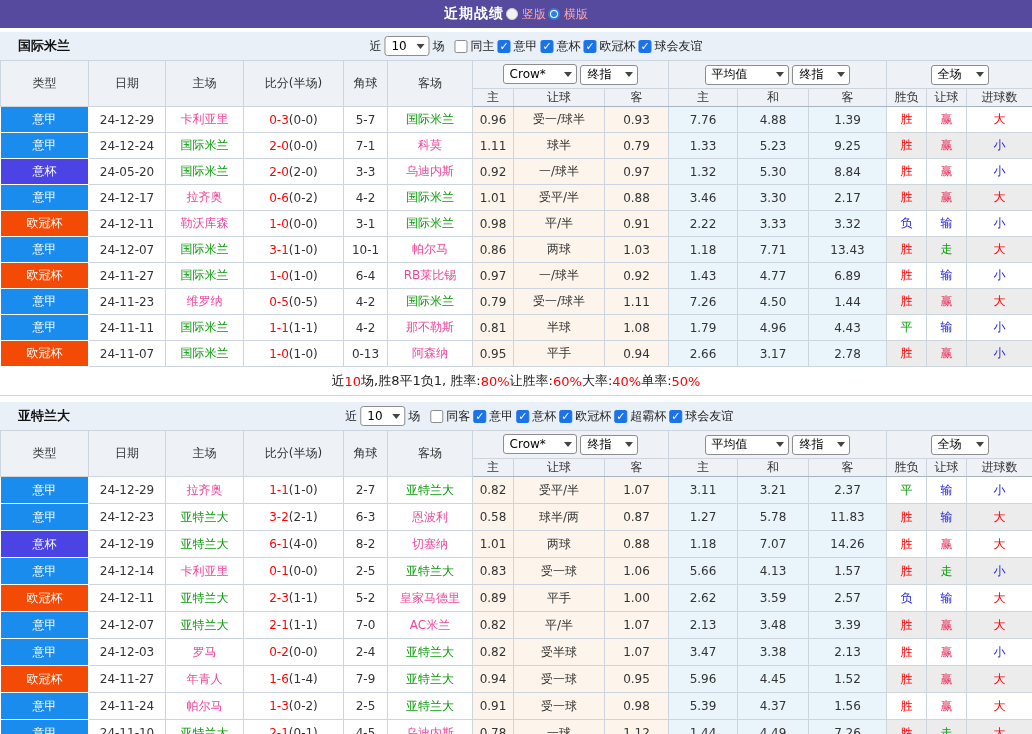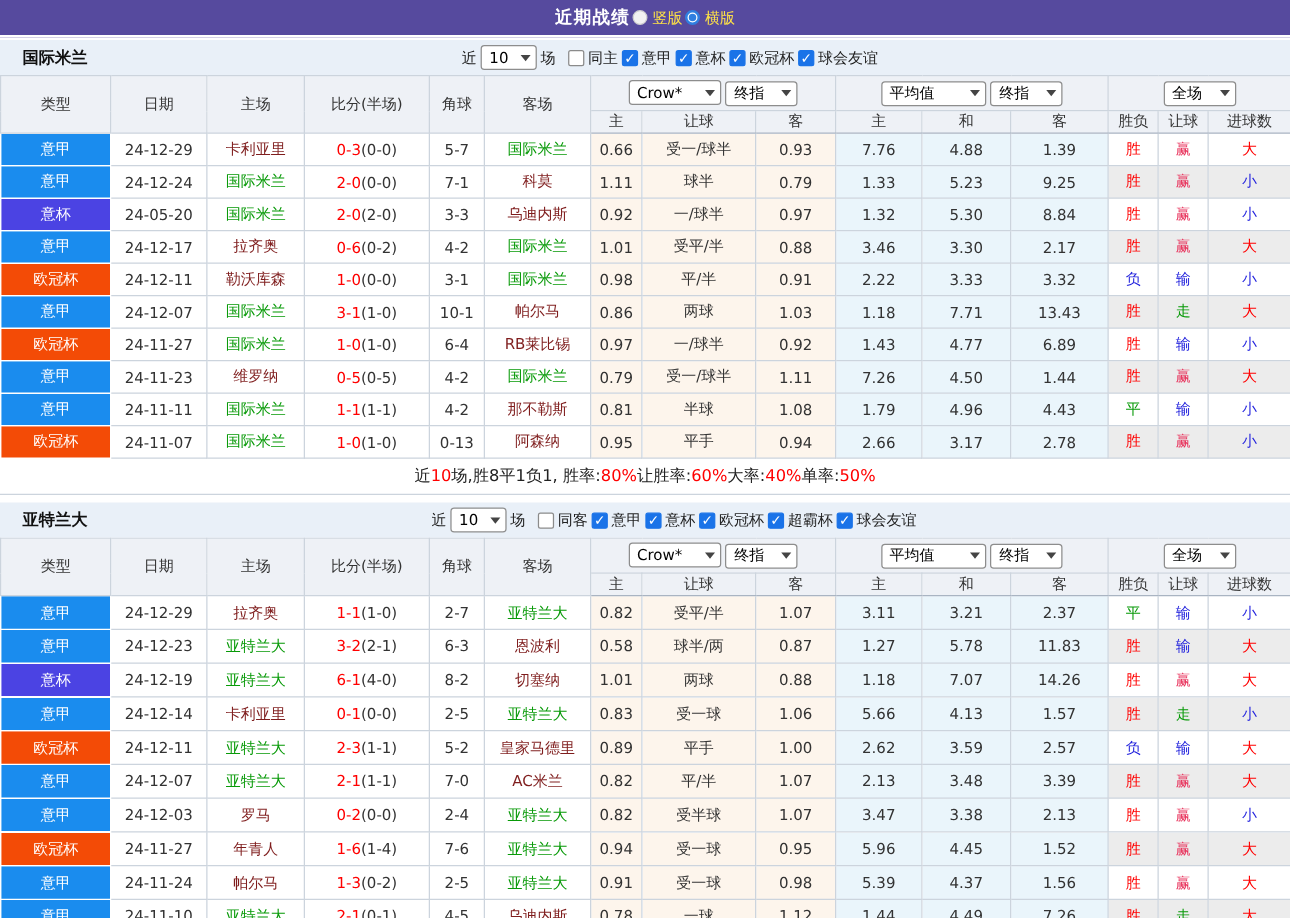--- a/index.html
+++ b/index.html
@@ -1,21 +1,21 @@
 <!DOCTYPE html>
 <html><head>
 <meta charset="utf-8">
 <style>
   html,body{margin:0;padding:0;background:#fff;}
   body{width:1032px;font-family:"DejaVu Sans","Liberation Sans",sans-serif;font-size:12px;color:#333;}
 
   
   .titlebar{height:28px;background:#564a9e;display:flex;align-items:center;justify-content:center;gap:2px;border-bottom:2px solid #fff;}
   .titlebar .title{color:#fff;font-size:14px;font-weight:bold;letter-spacing:1px;}
-  .titlebar label{display:inline-flex;align-items:center;gap:4px;color:#fde047;font-size:12px;cursor:pointer;}
+  .titlebar label{display:inline-flex;align-items:center;gap:4px;color:#fca5a5;font-size:12px;cursor:pointer;}
   .radio{width:12px;height:12px;border-radius:50%;display:inline-block;box-sizing:border-box;}
   .radio.off{background:#f2f2f2;border:1px solid #cfcfcf;}
   .radio.on{background:#fff;border:2px solid #2f7fe0;position:relative;}
   .radio.on::after{content:"";position:absolute;left:1px;top:1px;width:6px;height:6px;border-radius:50%;background:#2f7fe0;}
 
   
   .section-bar{height:28px;background:#e9f0f8;position:relative;display:flex;align-items:center;margin-top:2px;}
   .team-name{font-weight:bold;font-size:13px;color:#111;margin-left:18px;}
   .filter{position:absolute;left:50%;transform:translateX(-44%);display:flex;align-items:center;gap:3px;white-space:nowrap;color:#222;}
   .filter .gap{width:4px;display:inline-block;}
@@ -38,21 +38,21 @@
   tbody td{height:25px;background:#fff;}
   .sec1 tbody td{height:26px;}
   td.league{border-color:#fff;color:#fff;}
   td.odds-bg{background:#fdf5ec;}
   td.avg-bg{background:#eaf5fb;}
   td.alt{background:#ececec !important;}
   .t-red{color:#f00;}
   .t-pink{color:#e8305a;}
   .t-blue{color:#2222dd;}
   .t-green{color:#089a08;}
-  .t-black{color:#7f1d1d;}
+  .t-black{color:#ec4899;}
   .half{color:#333;}
 
   .summary{height:28px;display:flex;align-items:center;justify-content:center;font-size:13px;color:#222;border-bottom:1px solid #ccd4dd;}
   .summary .r{color:#f00;}
 </style>
 </head>
 <body>
 
 <div class="titlebar">
   <span class="title">近期战绩</span>
@@ -147,21 +147,21 @@
         </tr>
       </thead>
       <tbody>
         <tr>
           <td class="league" style="background: rgb(26, 140, 238);">意甲</td>
           <td>24-12-29</td>
           <td class="t-black">卡利亚里</td>
           <td><span class="t-red">0-3</span><span class="half">(0-0)</span></td>
           <td>5-7</td>
           <td class="t-green">国际米兰</td>
-          <td class="odds-bg">0.66</td>
+          <td class="odds-bg">0.96</td>
           <td class="odds-bg">受一/球半</td>
           <td class="odds-bg">0.93</td>
           <td class="avg-bg">7.76</td>
           <td class="avg-bg">4.88</td>
           <td class="avg-bg">1.39</td>
           <td class="t-red">胜</td>
           <td class="t-pink">赢</td>
           <td class="t-red">大</td>
         </tr>
         <tr>
@@ -530,21 +530,21 @@
           <td class="avg-bg">2.13</td>
           <td class="t-red">胜</td>
           <td class="t-pink">赢</td>
           <td class="t-blue">小</td>
         </tr>
         <tr>
           <td class="league" style="background: rgb(243, 75, 6);">欧冠杯</td>
           <td>24-11-27</td>
           <td class="t-black">年青人</td>
           <td><span class="t-red">1-6</span><span class="half">(1-4)</span></td>
-          <td>7-6</td>
+          <td>7-9</td>
           <td class="t-green">亚特兰大</td>
           <td class="odds-bg">0.94</td>
           <td class="odds-bg">受一球</td>
           <td class="odds-bg">0.95</td>
           <td class="avg-bg">5.96</td>
           <td class="avg-bg">4.45</td>
           <td class="avg-bg">1.52</td>
           <td class="t-red alt">胜</td>
           <td class="t-pink alt">赢</td>
           <td class="t-red alt">大</td>

